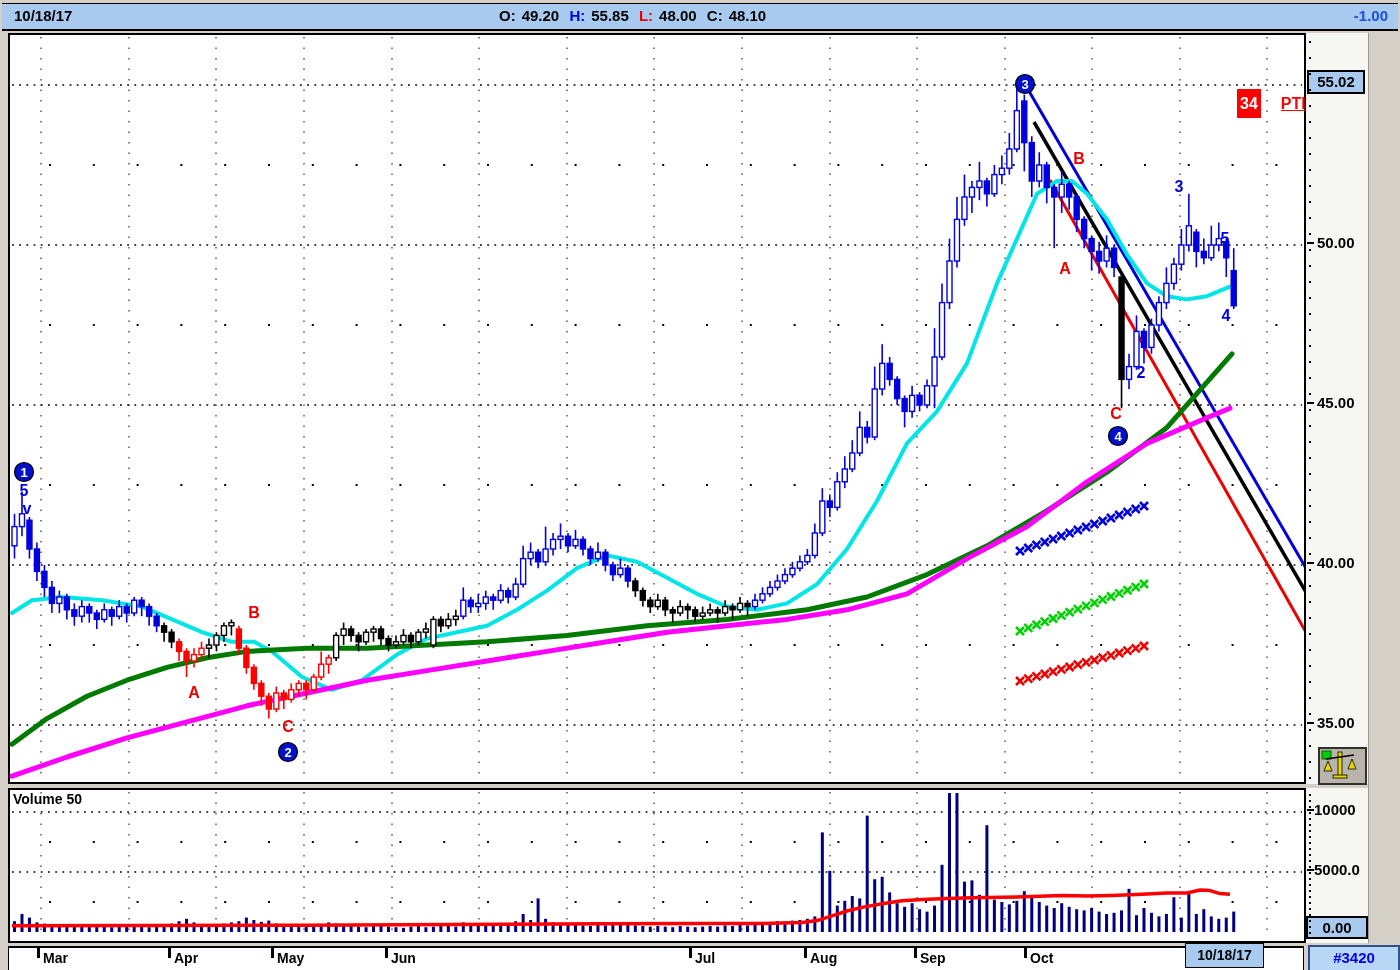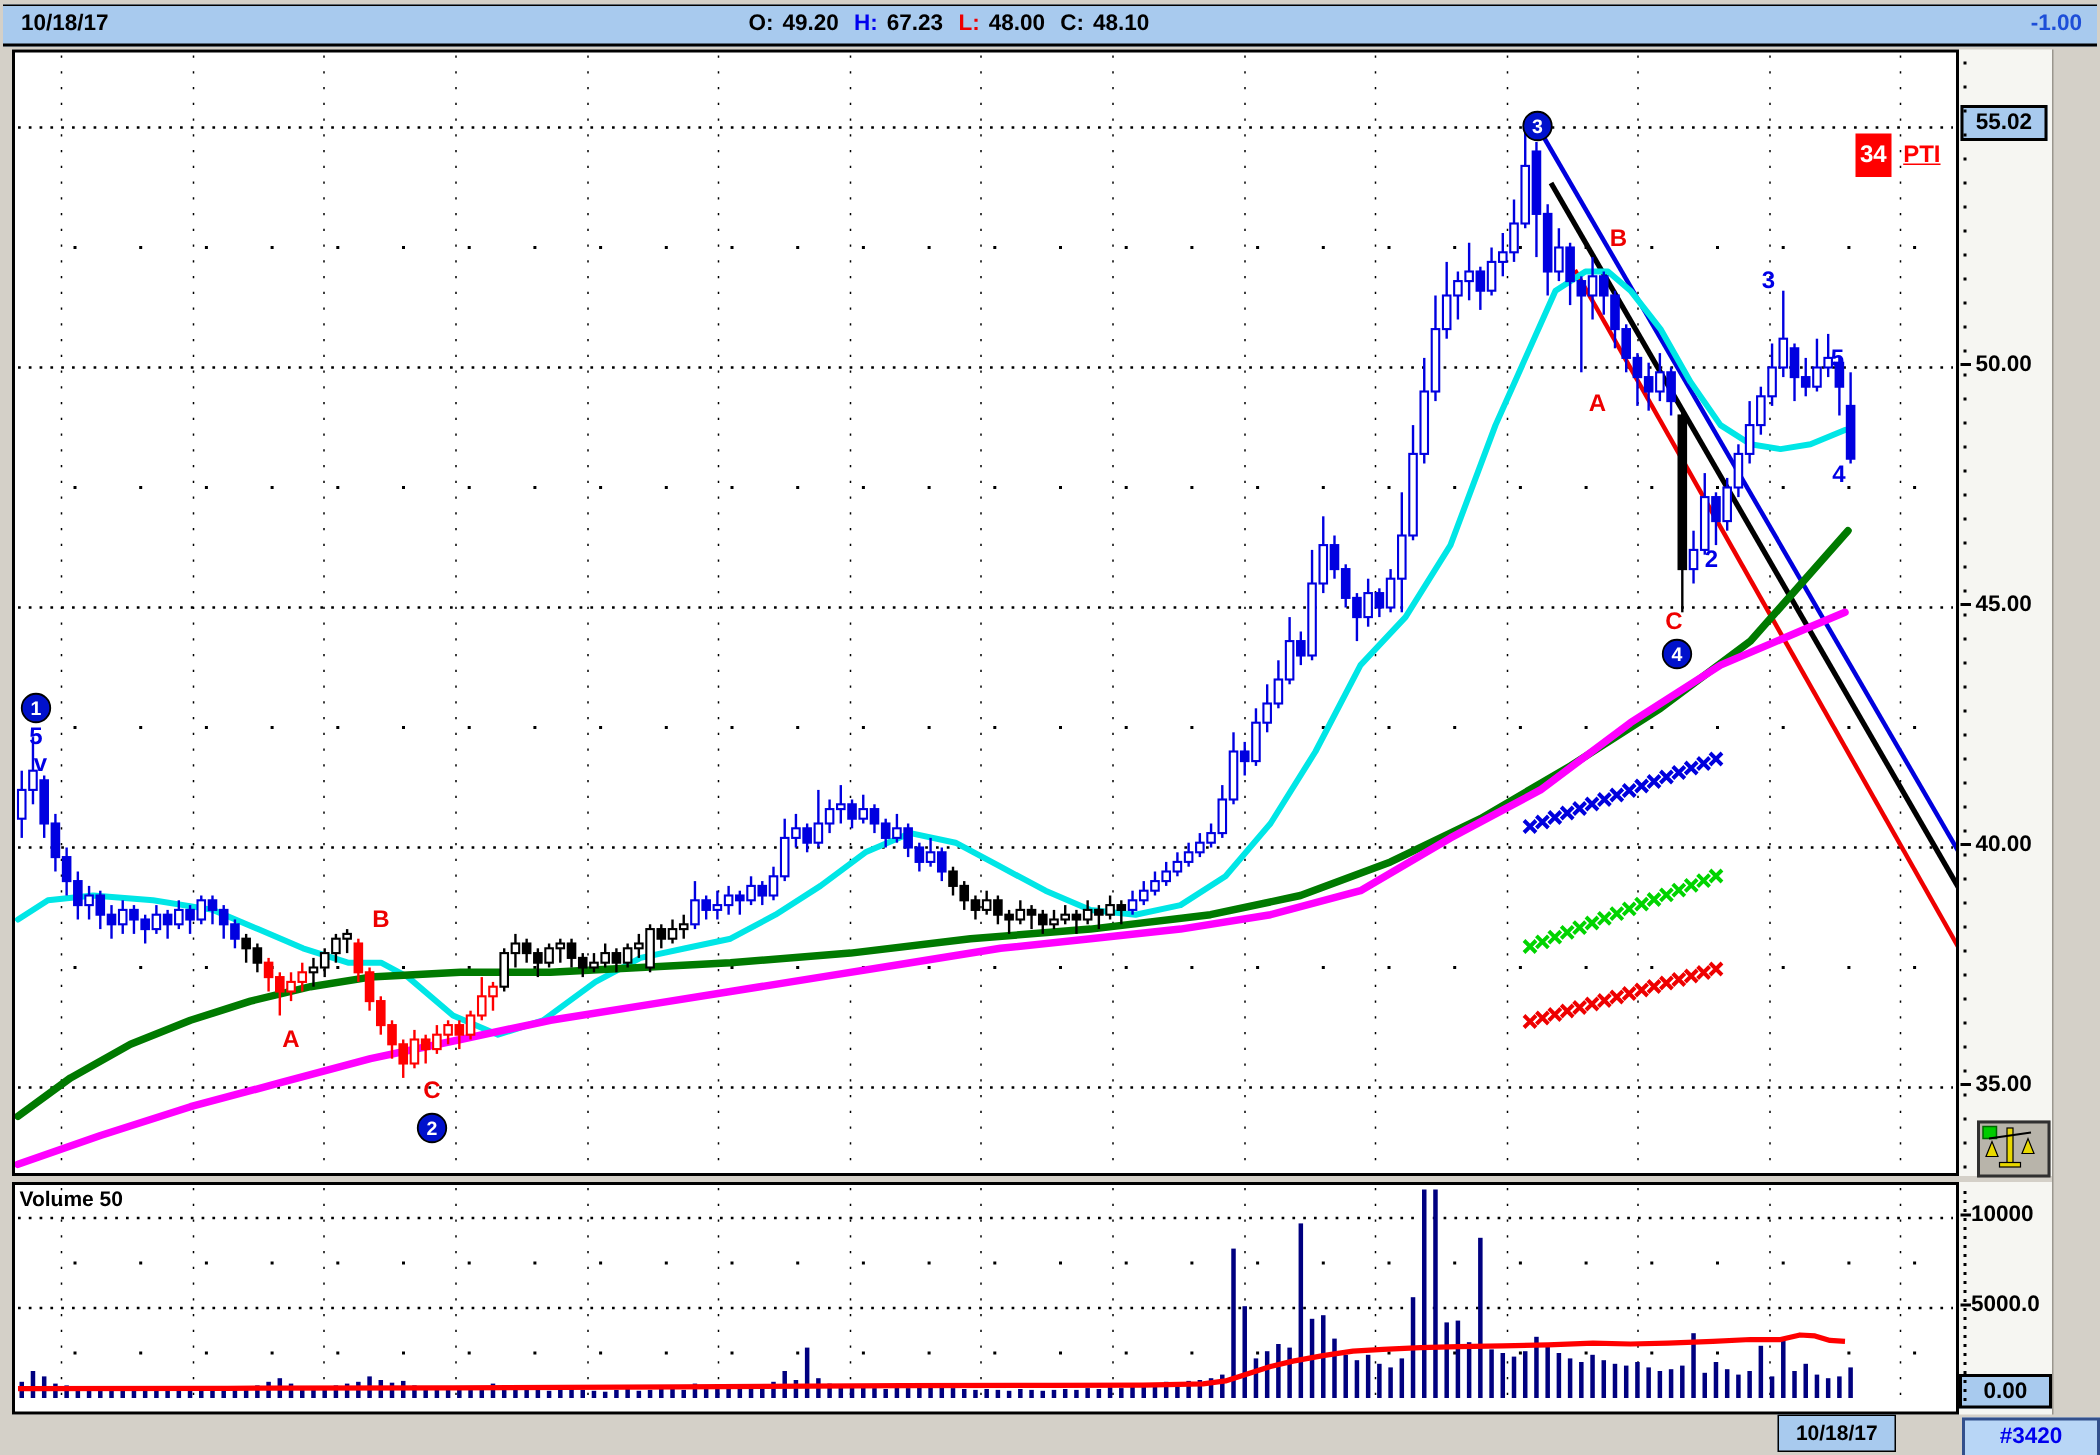--- a/index.html
+++ b/index.html
@@ -26,21 +26,21 @@
   .axis-label{position:absolute;left:11px;font-size:15px;font-weight:bold;color:#000;white-space:nowrap;text-align:right;}
   .axis-dash{position:absolute;left:1px;width:7px;height:2px;background:#000;}
   .axis-dot{position:absolute;left:3px;width:2px;height:2px;background:#000;}
   .hl-box{position:absolute;background:#a8caee;border:2px solid #000;font-size:15px;font-weight:bold;
           text-align:center;color:#000;}
   #price-hl{left:1px;top:37px;width:54px;height:20px;line-height:20px;}
   #vol-zero{left:0px;top:128px;width:58px;height:19px;line-height:19px;}
   
   #pti{position:absolute;left:1237px;top:95px;font-size:16px;font-weight:bold;white-space:nowrap;z-index:6;}
   #pti .num{background:#ff0000;color:#fff;padding:6px 3px;}
-  #pti .txt{color:#ff0000;margin-left:8px;text-decoration:underline;}
+  #pti .txt{color:#ff0000;margin-left:20px;text-decoration:underline;}
   
   #bottomaxis{position:absolute;left:8px;top:946px;width:1294px;height:22px;background:#fff;border:1px solid #000;border-top:2px solid #000;}
   .month-tick{position:absolute;top:0;width:3px;height:10px;background:#000;}
   .month-label{position:absolute;top:2px;font-size:14px;font-weight:bold;color:#000;}
   #datebox{position:absolute;left:1185px;top:943px;width:77px;height:23px;background:#a8caee;border:1px solid #000;
            font-size:14px;font-weight:bold;color:#000;text-align:center;line-height:23px;z-index:7;}
   #symbox{position:absolute;left:1308px;top:945px;width:88px;height:23px;background:#b8d6f6;border:2px solid #33508c;
           font-size:15px;font-weight:bold;color:#0000ee;text-align:center;line-height:21px;}
   
   #rstrip{position:absolute;left:1368px;top:33px;width:32px;height:910px;background:#d4d0c8;border-left:1px solid #9a968e;}
@@ -49,21 +49,21 @@
 </style>
 </head>
 <body>
 
 <div id="app">
 
   <div id="titlebar">
     <span id="tb-date">10/18/17</span>
     <span id="tb-ohlc">
       <span>O:</span><span>49.20</span>
-      <span class="lbl-h">H:</span><span>67.23</span>
+      <span class="lbl-h">H:</span><span>55.85</span>
       <span class="lbl-l">L:</span><span>48.00</span>
       <span>C:</span><span>48.10</span>
     </span>
     <span id="tb-change">-1.00</span>
   </div>
 
   <div id="pricepane" class="pane">
     <svg width="1294" height="747" viewBox="0 0 1294 747">
         <line class="gv" x1="31" y1="2" x2="31" y2="744"></line>
         <line class="gv" x1="119" y1="2" x2="119" y2="744"></line>
@@ -1289,16 +1289,34 @@
     <svg width="41" height="30" viewBox="0 0 41 30">
       <rect x="2" y="2" width="9" height="8" fill="#00cc00" stroke="#006600"></rect>
       <rect x="18" y="3" width="4" height="24" fill="#e8d800" stroke="#000" stroke-width="0.8"></rect>
       <path d="M6 10 L34 6" stroke="#000" stroke-width="1.5"></path>
       <path d="M4 22 L12 22 L8 12 Z" fill="#e8d800" stroke="#000" stroke-width="0.8"></path>
       <path d="M28 20 L36 20 L32 10 Z" fill="#e8d800" stroke="#000" stroke-width="0.8"></path>
       <rect x="13" y="26" width="14" height="3" fill="#e8d800" stroke="#000" stroke-width="0.8"></rect>
     </svg>
   </div>
 
+  <div id="bottomaxis">
+      <div class="month-tick" style="left: 28px;"></div>
+      <div class="month-label" style="left: 34px;">Mar</div>
+      <div class="month-tick" style="left: 159px;"></div>
+      <div class="month-label" style="left: 165px;">Apr</div>
+      <div class="month-tick" style="left: 262px;"></div>
+      <div class="month-label" style="left: 268px;">May</div>
+      <div class="month-tick" style="left: 376px;"></div>
+      <div class="month-label" style="left: 382px;">Jun</div>
+      <div class="month-tick" style="left: 680px;"></div>
+      <div class="month-label" style="left: 686px;">Jul</div>
+      <div class="month-tick" style="left: 795px;"></div>
+      <div class="month-label" style="left: 801px;">Aug</div>
+      <div class="month-tick" style="left: 905px;"></div>
+      <div class="month-label" style="left: 911px;">Sep</div>
+      <div class="month-tick" style="left: 1015px;"></div>
+      <div class="month-label" style="left: 1021px;">Oct</div>
+    </div>
   <div id="datebox">10/18/17</div>
   <div id="symbox">#3420</div>
 
 </div>
 
 </body></html>

